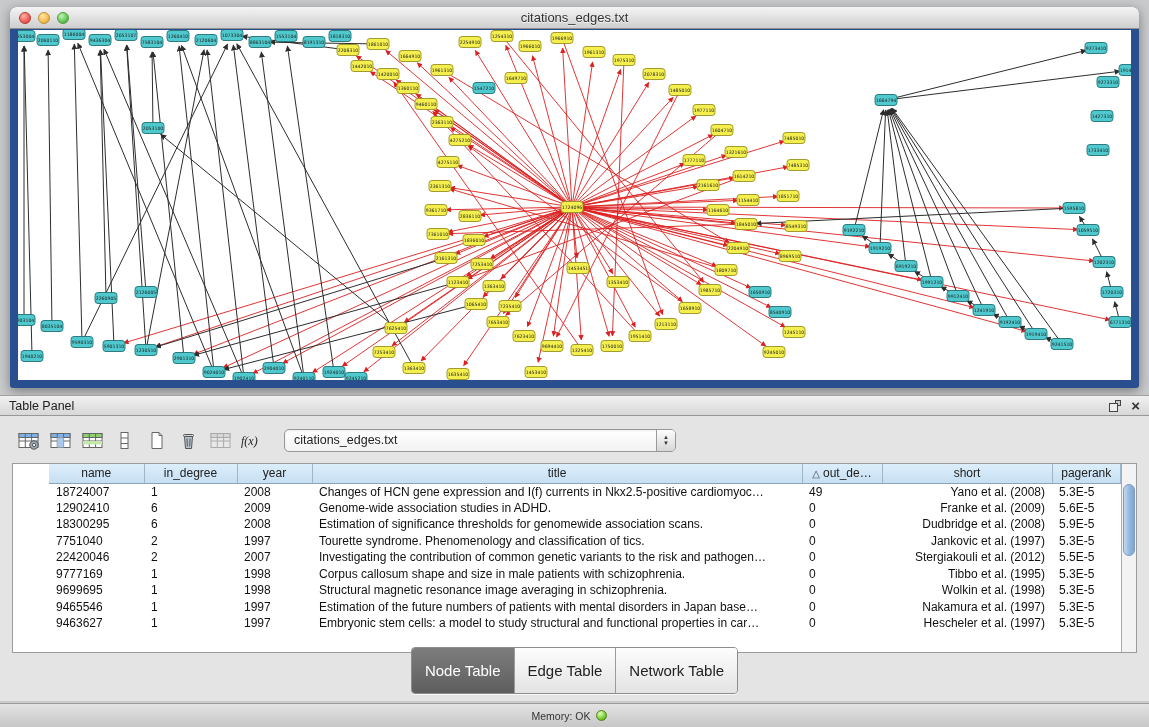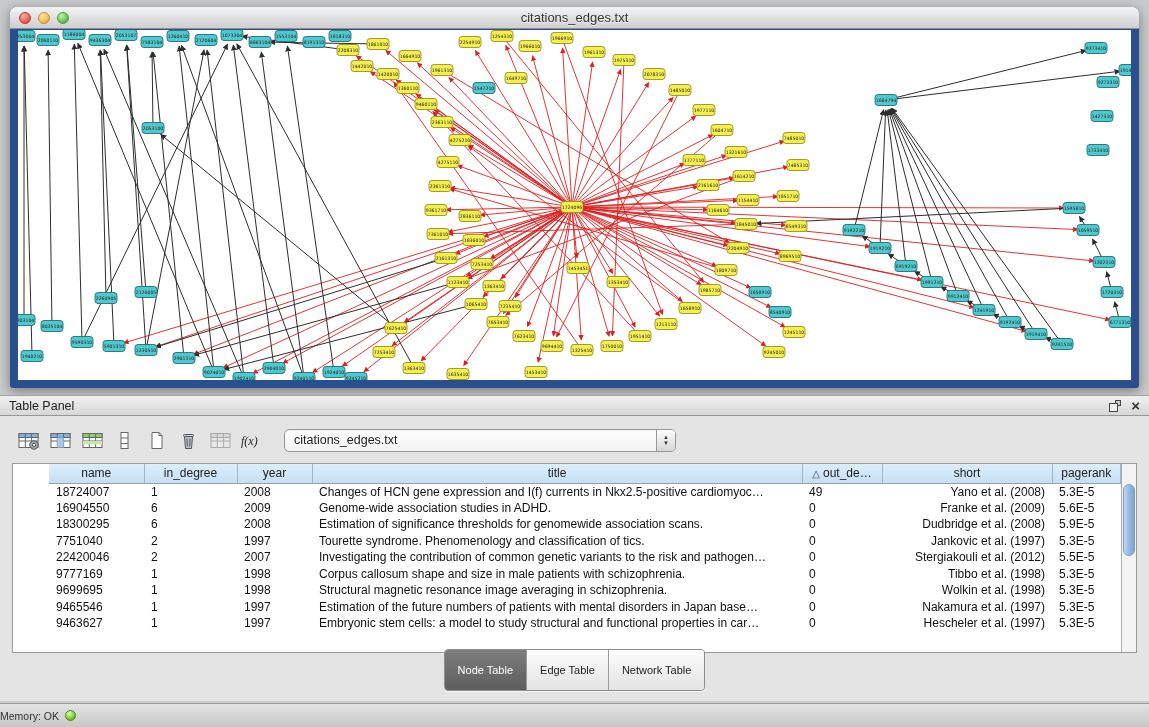--- a/index.html
+++ b/index.html
@@ -105,31 +105,31 @@
     background:linear-gradient(90deg,#c4d8ee,#8fb4dd 60%,#7ea6d4);
     border:1px solid #7d9cc0;
   }
 
   .tabsrow { height:34px; display:flex; align-items:center; justify-content:center; }
   .seg {
     display:inline-flex; border:1px solid #8d8d8d; border-radius:4px; overflow:hidden;
     box-shadow:0 1px 0 rgba(255,255,255,.7);
   }
   .seg button {
-    font-family:"Liberation Sans", sans-serif; font-size:11px;
+    font-family:"Liberation Sans", sans-serif; font-size:15px;
     padding:14px 13px; border:none; border-right:1px solid #9b9b9b;
     background:linear-gradient(#fdfdfd,#e3e3e3); color:#222; cursor:pointer;
   }
   .seg button:last-child { border-right:none; }
   .seg button.sel { background:linear-gradient(#7d7d7d,#5e5e5e); color:#fff; }
 
   .statusbar {
     position:absolute; left:0; bottom:0; width:1149px; height:24px;
     background:linear-gradient(#e3e3e3,#c7c7c7); border-top:1px solid #9c9c9c;
-    display:flex; align-items:center; justify-content:flex-start;
+    display:flex; align-items:center; justify-content:center;
     gap:6px; padding-right:10px; font-size:10.5px; color:#333;
   }
   .orb {
     width:11px; height:11px; border-radius:50%;
     background:radial-gradient(circle at 35% 28%, #e2ffc0, #7ed435 55%, #46990f);
     border:1px solid #52811d;
   }
 </style>
 </head>
 <body>
@@ -891,21 +891,21 @@
               <tr>
                 <td>18724007</td>
                 <td>1</td>
                 <td>2008</td>
                 <td>Changes of HCN gene expression and I(f) currents in Nkx2.5-positive cardiomyoc…</td>
                 <td>49</td>
                 <td class="c-center">Yano et al. (2008)</td>
                 <td>5.3E-5</td>
               </tr>
               <tr>
-                <td>16904550</td>
+                <td>12902410</td>
                 <td>6</td>
                 <td>2009</td>
                 <td>Genome-wide association studies in ADHD.</td>
                 <td>0</td>
                 <td class="c-center">Franke et al. (2009)</td>
                 <td>5.6E-5</td>
               </tr>
               <tr>
                 <td>18300295</td>
                 <td>6</td>
@@ -932,21 +932,21 @@
                 <td>0</td>
                 <td class="c-center">Stergiakouli et al. (2012)</td>
                 <td>5.5E-5</td>
               </tr>
               <tr>
                 <td>9777169</td>
                 <td>1</td>
                 <td>1998</td>
                 <td>Corpus callosum shape and size in male patients with schizophrenia.</td>
                 <td>0</td>
-                <td class="c-center">Tibbo et al. (1998)</td>
+                <td class="c-center">Tibbo et al. (1995)</td>
                 <td>5.3E-5</td>
               </tr>
               <tr>
                 <td>9699695</td>
                 <td>1</td>
                 <td>1998</td>
                 <td>Structural magnetic resonance image averaging in schizophrenia.</td>
                 <td>0</td>
                 <td class="c-center">Wolkin et al. (1998)</td>
                 <td>5.3E-5</td>

